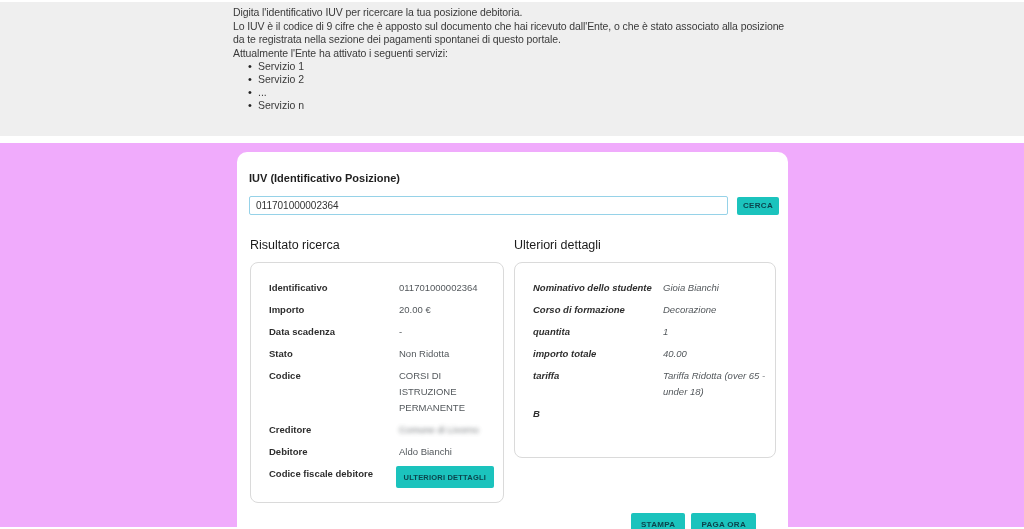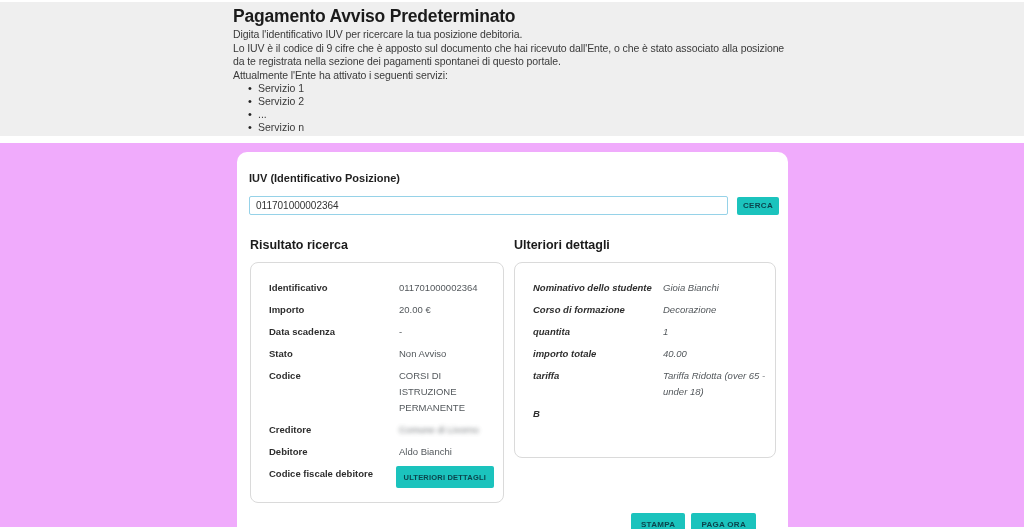--- a/index.html
+++ b/index.html
@@ -58,21 +58,21 @@
     font-family:"Liberation Sans", sans-serif; font-weight:bold;
     letter-spacing:0.3px; cursor:pointer;text-align:right;
   }
   .cerca-btn { height:18px; font-size:8px; padding:0 6px; }
 
   .col { position:absolute; top:86px; }
   .col-left  { left:13px;  width:254px; }
   .col-right { left:277px; width:262px; }
   .col h2 {
     margin:0 0 9px 0; font-size:12.5px; line-height:15px;
-    font-weight:bold; color:#1b1b1b;
+    font-weight:normal; color:#1b1b1b;
   }
   .detail-box {
     border:1px solid #dadada; border-radius:8px;
     padding:17px 8px 0 18px; position:relative; background:#fff;
     overflow:hidden;
   }
   .box-left  { height:241px; }
   .box-right { height:196px;font-style:italic; }
   .row { display:flex; margin-bottom:6px; font-size:9.5px; line-height:16px; }
   .row .lbl { flex:0 0 130px; padding-right:4px; font-weight:bold; color:#2e2e2e; }
@@ -87,21 +87,20 @@
   .actions {
     position:absolute; left:0; top:361px; width:535px;
     display:flex; justify-content:flex-end; gap:6px; padding-right:16px;
   }
   .action-btn { height:22px; font-size:8px; padding:0 10px; }
 </style>
 </head>
 <body>
 
 <div class="gray-section">
-  <h1 class="page-title">Pagamento Avviso Predeterminato</h1>
   <div class="intro">
     <p>Digita l'identificativo IUV per ricercare la tua posizione debitoria.</p>
     <p>Lo IUV è il codice di 9 cifre che è apposto sul documento che hai ricevuto dall'Ente, o che è stato associato alla posizione da te registrata nella sezione dei pagamenti spontanei di questo portale.</p>
     <p>Attualmente l'Ente ha attivato i seguenti servizi:</p>
   </div>
   <ul class="services">
     <li>Servizio 1</li>
     <li>Servizio 2</li>
     <li>...</li>
     <li>Servizio n</li>
@@ -128,21 +127,21 @@
         <div class="row">
           <div class="lbl">Importo</div>
           <div class="val">20.00 €</div>
         </div>
         <div class="row">
           <div class="lbl">Data scadenza</div>
           <div class="val">-</div>
         </div>
         <div class="row">
           <div class="lbl">Stato</div>
-          <div class="val">Non Avviso</div>
+          <div class="val">Non Ridotta</div>
         </div>
         <div class="row">
           <div class="lbl">Codice</div>
           <div class="val">CORSI DI ISTRUZIONE
 PERMANENTE</div>
         </div>
         <div class="row">
           <div class="lbl">Creditore</div>
           <div class="val blurred">Comune di Livorno</div>
         </div>

